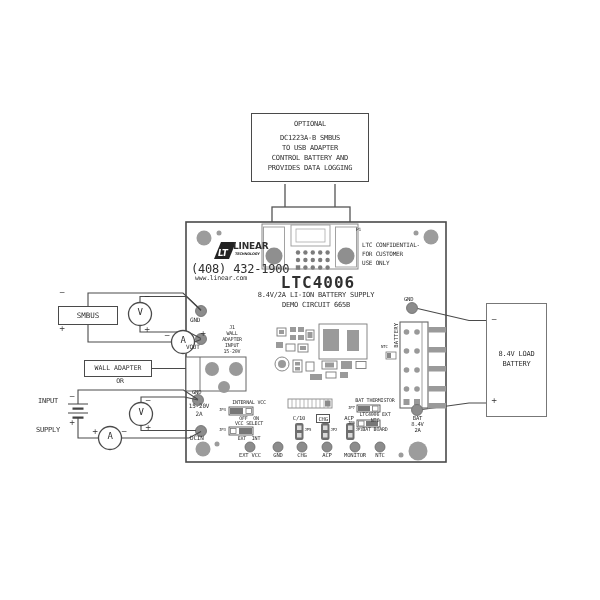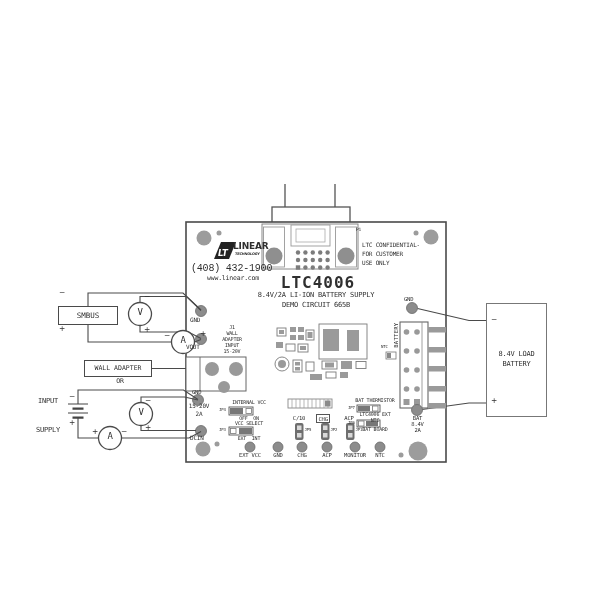--- a/index.html
+++ b/index.html
@@ -217,25 +217,32 @@
   <g fill="#8c8c8c" stroke="#6a6a6a" stroke-width="0.8">
     <circle cx="250" cy="447" r="5"></circle>
         <circle cx="278" cy="447" r="5"></circle>
         <circle cx="302" cy="447" r="5"></circle>
     <circle cx="327" cy="447" r="5"></circle>
         <circle cx="355" cy="447" r="5"></circle>
         <circle cx="380" cy="447" r="5"></circle>
   </g>
 </svg>
 
+<div class="bx" style="left:251px;top:113px;width:118px;height:69px;">
+  <div class="t c" style="position:static;margin-top:6px;font-size:7px;width:100%;">OPTIONAL</div>
+  <div class="t c" style="position:static;margin-top:5px;font-size:7px;line-height:10px;width:100%;">DC1223A-B SMBUS</div>
+  <div class="t c" style="position:static;font-size:7px;line-height:10px;width:100%;">TO USB ADAPTER</div>
+  <div class="t c" style="position:static;font-size:7px;line-height:10px;width:100%;">CONTROL BATTERY AND</div>
+  <div class="t c" style="position:static;font-size:7px;line-height:10px;width:100%;">PROVIDES DATA LOGGING</div>
+</div>
 
 <div class="t" style="left:233px;top:241px;font-size:9px;font-weight:bold;font-family:'DejaVu Sans',sans-serif;">LINEAR</div>
 <div class="t" style="left:235px;top:252px;font-size:3.5px;font-weight:bold;font-style:italic;font-family:'DejaVu Sans',sans-serif;">TECHNOLOGY</div>
-<div class="t c" style="left:191px;top:263px;width:64px;font-size:10px;font-family:Liberation Mono, monospace;">(408) 432-1900</div>
-<div class="t c" style="left:191px;top:275px;width:60px;font-size:6.5px;margin-left:12px;">www.linear.com</div>
+<div class="t c" style="left:191px;top:263px;width:64px;font-size:12px;">(408) 432-1900</div>
+<div class="t c" style="left:191px;top:275px;width:60px;font-size:6.5px;">www.linear.com</div>
 
 <div>
   <div class="t" style="left:362px;top:242px;font-size:6px;">LTC CONFIDENTIAL-</div>
   <div class="t" style="left:362px;top:251px;font-size:6px;">FOR CUSTOMER</div>
   <div class="t" style="left:362px;top:260px;font-size:6px;">USE ONLY</div>
 </div>
 <div class="t" style="left:356px;top:227px;font-size:4.5px;">P1</div>
 
 <div class="t c" style="left:253px;top:274px;width:130px;font-size:16px;font-weight:bold;letter-spacing:1px;">LTC4006</div>
 <div class="t c" style="left:231px;top:291px;width:170px;font-size:7px;">8.4V/2A LI-ION BATTERY SUPPLY</div>

